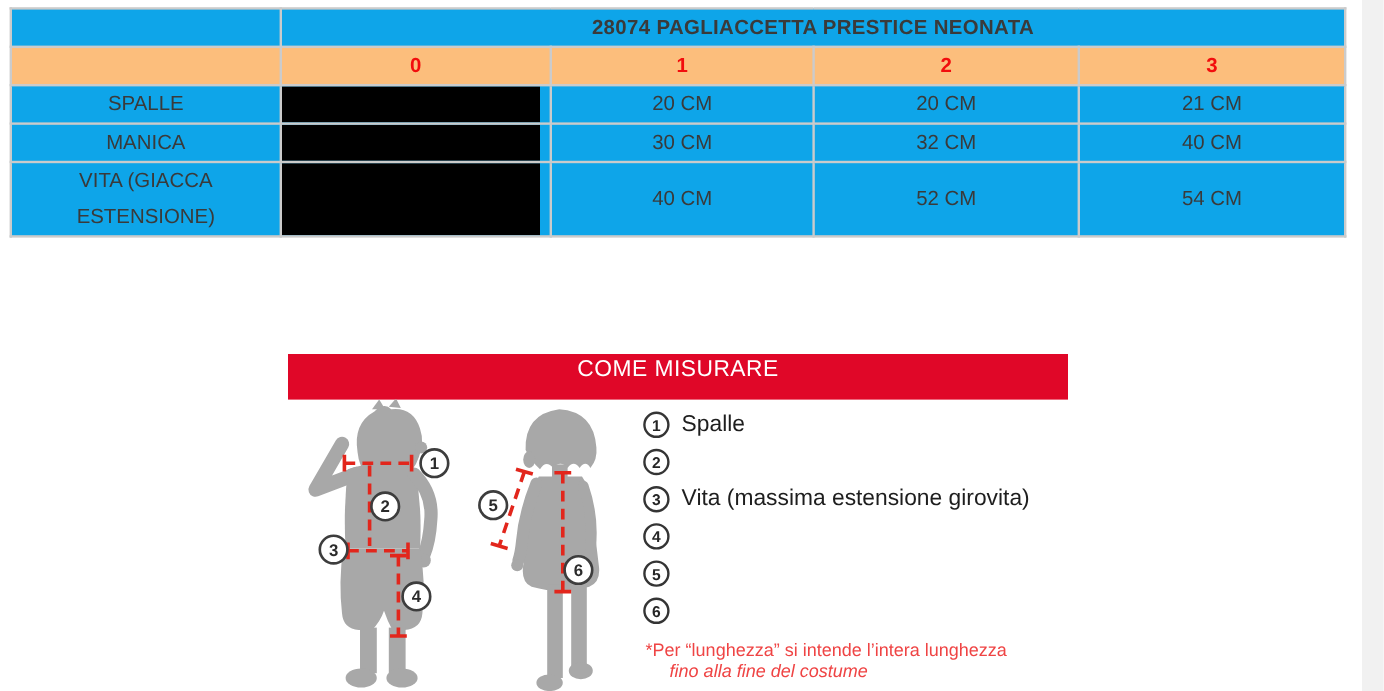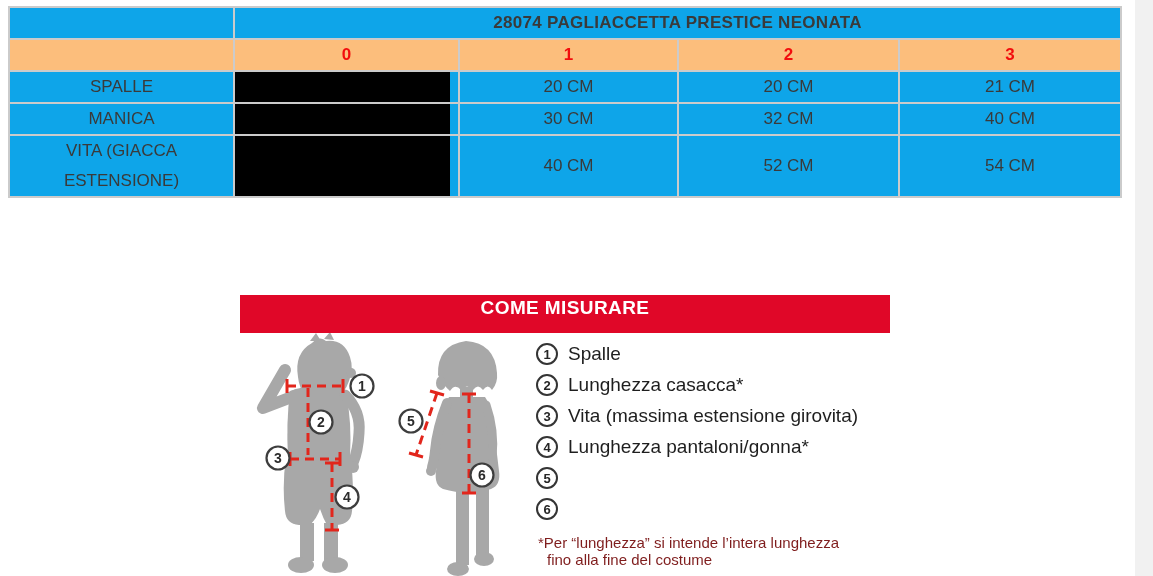--- a/index.html
+++ b/index.html
@@ -29,35 +29,35 @@
   td.redacted-cell { text-align:left; }
   .black-box { background:#000000; width:calc(100% - 8px); }
   .black-box.h-std  { height:30px; }
   .black-box.h-tall { height:60px; }
   
   .banner {
     position:absolute; left:240px; top:295px; width:650px; height:38px;
     background:#E00728; color:#ffffff; text-align:center; box-sizing:border-box;
     padding-top:2px;
   }
-  .banner-title { font-size:19px; font-weight:bold; line-height:21px; letter-spacing:0.4px; }
+  .banner-title { font-size:19px; font-weight:normal; line-height:21px; letter-spacing:0.4px; }
   .banner-subtitle { font-size:13px; line-height:14px; }
   
   .figure-svg { position:absolute; left:240px; top:333px; }
   
   .legend { position:absolute; left:536px; top:343px; width:430px; }
   .legend-item { display:flex; align-items:center; height:22px; margin-bottom:9px; }
   .legend-num {
     width:22px; height:22px; box-sizing:border-box; border:2px solid #343434;
     border-radius:50%; display:flex; align-items:center; justify-content:center;
     font-size:13px; font-weight:bold; color:#252525; margin-right:10px; flex:0 0 22px;
   }
   .legend-label { font-size:19px; color:#1e1e1e; white-space:nowrap; }
-  .footnote { position:absolute; left:538px; top:534px; font-size:15px; color:#7f1d1d; line-height:17px; }
-  .footnote-line2 { margin-left:9px; }
+  .footnote { position:absolute; left:538px; top:534px; font-size:15px; color:#ef4444; line-height:17px; }
+  .footnote-line2 { margin-left:20px;font-style:italic; }
 </style>
 </head>
 <body>
 
 <div class="right-gutter"></div>
 
 <table class="size-table">
   <colgroup>
     <col style="width:225px">
       <col style="width:225px">
@@ -178,29 +178,27 @@
   </g>
 </svg>
 
 <div class="legend">
   <div class="legend-item">
     <span class="legend-num">1</span>
     <span class="legend-label">Spalle</span>
   </div>
   <div class="legend-item">
     <span class="legend-num">2</span>
-    <span class="legend-label">Lunghezza casacca*</span>
   </div>
   <div class="legend-item">
     <span class="legend-num">3</span>
     <span class="legend-label">Vita (massima estensione girovita)</span>
   </div>
   <div class="legend-item">
     <span class="legend-num">4</span>
-    <span class="legend-label">Lunghezza pantaloni/gonna*</span>
   </div>
   <div class="legend-item">
     <span class="legend-num">5</span>
   </div>
   <div class="legend-item">
     <span class="legend-num">6</span>
   </div>
 </div>
 
 <div class="footnote">

